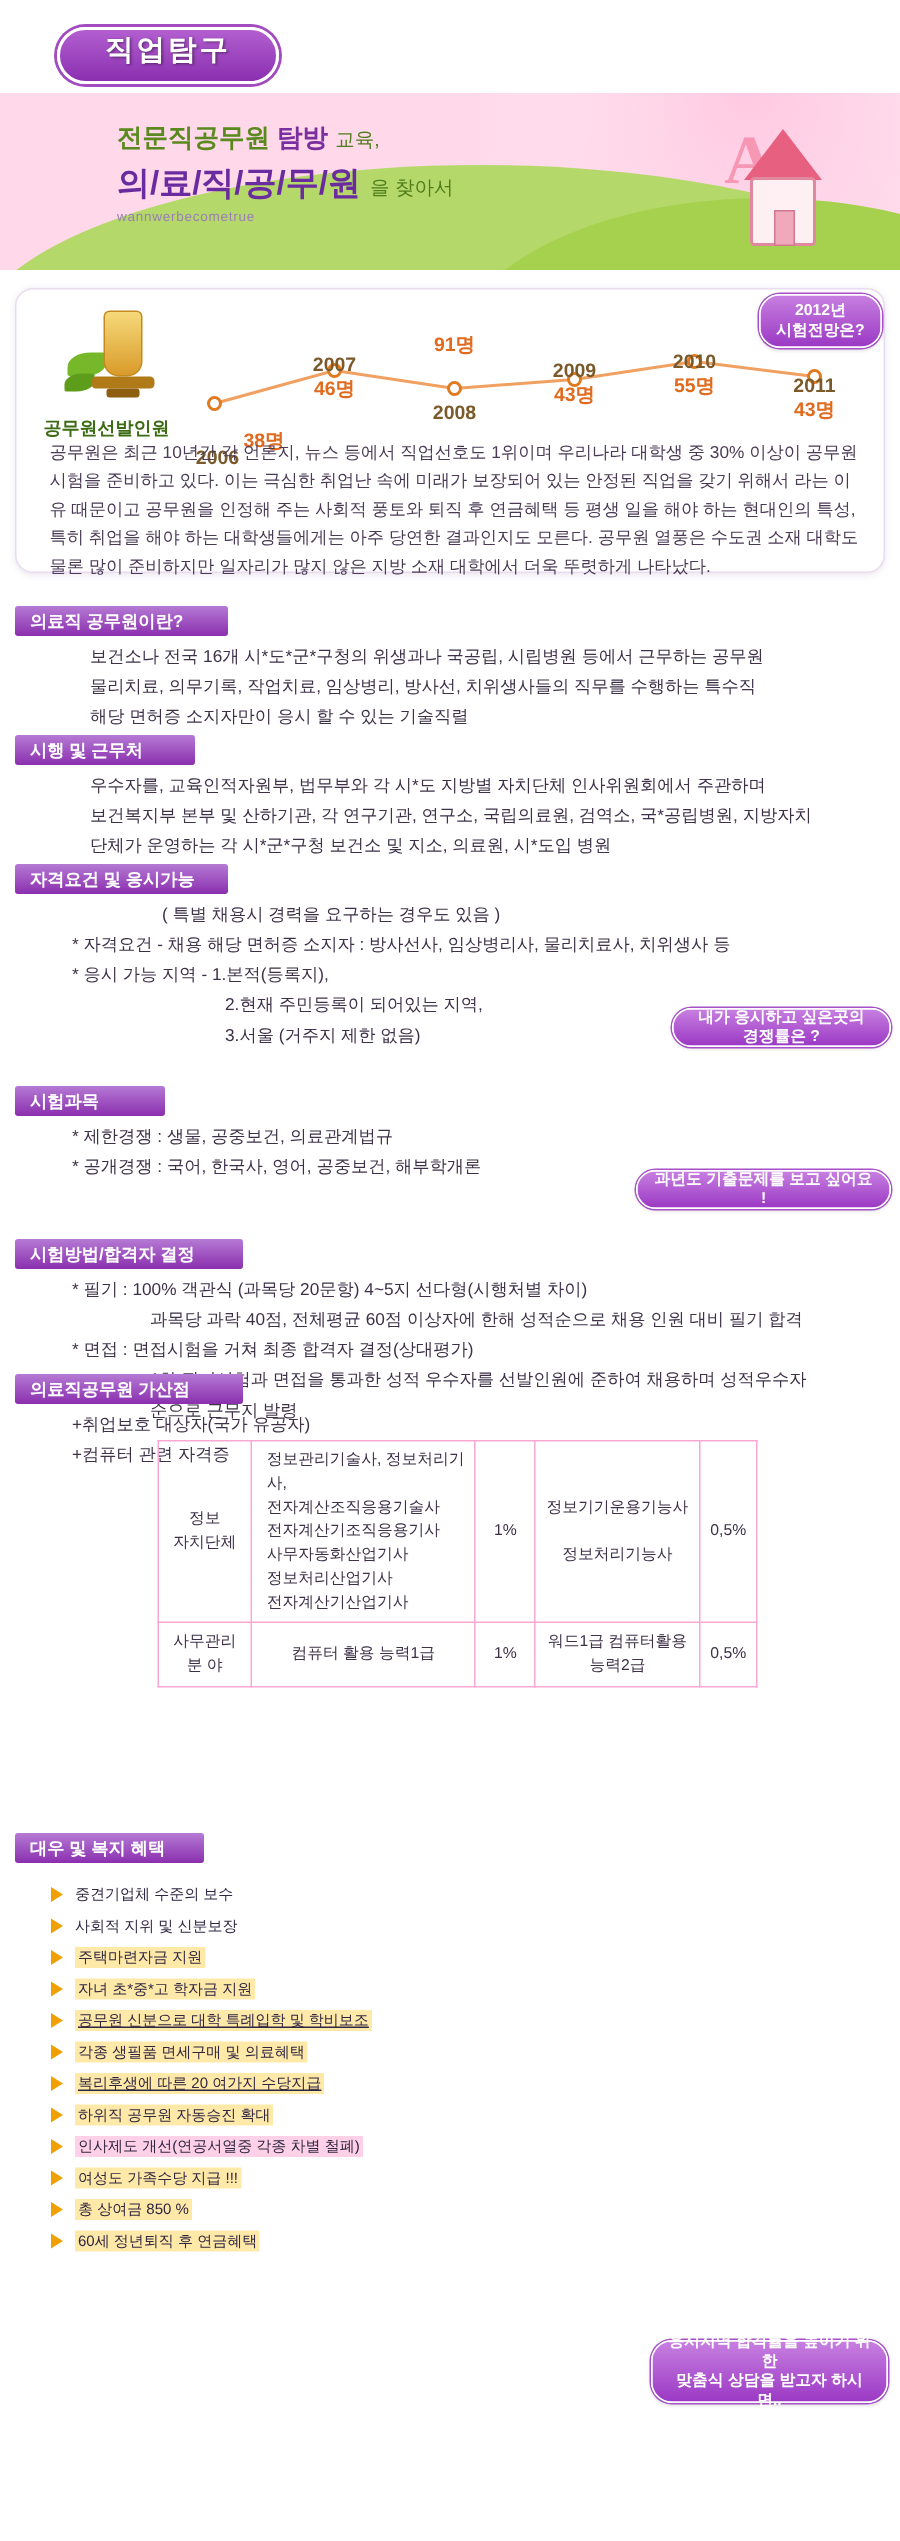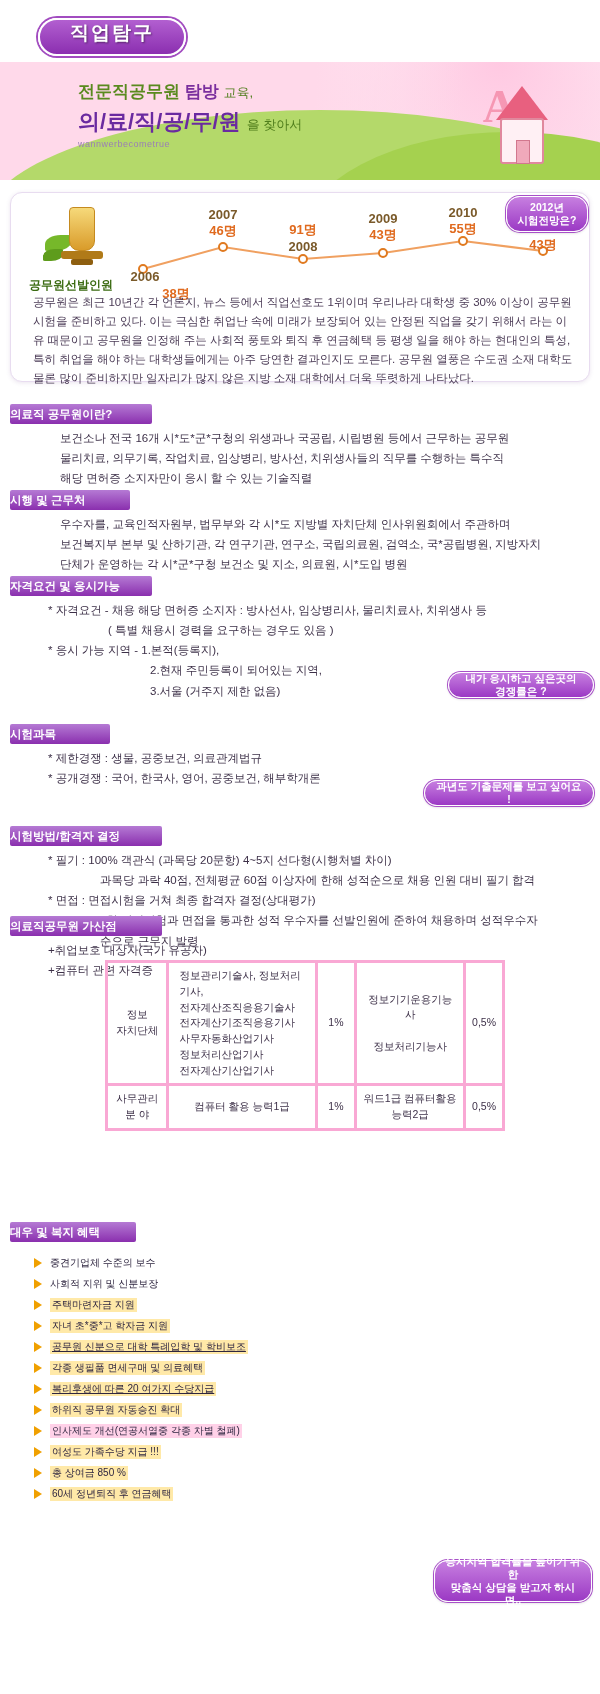--- a/index.html
+++ b/index.html
@@ -99,21 +99,21 @@
     position:absolute; left:2px; top:44px; width:20px; height:12px;
     background:#5e9c1c; border-radius:60% 10% 60% 10%;
   }
   .card-label {
     position:absolute; left:18px; top:84px; font-size:12px; font-weight:bold; color:#3b6b12;
   }
 
   .tl { position:absolute; left:120px; top:14px; width:440px; height:80px; }
   .tl svg { position:absolute; left:0; top:0; }
   .tl-pt { position:absolute; text-align:center; }
-  .tl-year { font-size:13px; color:#7a5a2a; font-weight:bold; }
+  .tl-year { font-size:13px; color:#7a5a2a; font-weight:bold;margin-top:28px; }
   .tl-count { font-size:13px; color:#e06a1e; font-weight:bold; }
 
   .card-body {
     position:absolute; left:22px; top:100px; width:540px;
     font-size:11.5px; line-height:1.65; color:#4a3a55;
   }
 
   .bubble {
     position:absolute; border-radius:14px;
     background:linear-gradient(#c77fe0,#9b39c4);
@@ -130,38 +130,38 @@
   .bubble .mini {
     position:absolute; right:6px; bottom:4px; width:12px; height:12px;
   }
 
   
   .sec-head {
     position:absolute; left:10px; height:20px; width:120px;
     background:linear-gradient(#b57ad4,#8a2fae);
     border-radius:2px;
     color:#ffffff; font-size:11.5px; font-weight:bold;
-    display:flex; align-items:center; 
+    display:flex; align-items:center; padding-left:10px;
   }
   .sec-head.w140 { width:142px; }
   .sec-head.w150 { width:152px; }
 
   .sec-body {
     position:absolute; left:60px; width:520px;
     font-size:11.5px; line-height:1.75; color:#3d3048;
   }
   .sec-body.indent { left:48px; }
 
   
   .tbl {
     position:absolute; left:105px; top:960px; width:400px;
     border-collapse:collapse; font-size:10.5px; color:#3d3048;
   }
   .tbl td {
-    border:3px solid #f9a8d4; padding:5px 6px; text-align:center; vertical-align:middle;
+    border:1px solid #f9a8d4; padding:5px 6px; text-align:center; vertical-align:middle;
     line-height:1.5;
   }
   .tbl td.left { text-align:left; padding-left:10px; }
 
   
   .ben { position:absolute; left:34px; top:1252px; width:420px; }
   .ben-row { display:flex; align-items:center; height:21px; font-size:10px; color:#2f2640; }
   .ben-row .arrow {
     width:0; height:0; margin-right:8px;
     border-top:5px solid transparent; border-bottom:5px solid transparent;
@@ -280,22 +280,22 @@
 <div class="sec-body" style="top:514px;">
   <div>우수자를, 교육인적자원부, 법무부와 각 시*도 지방별 자치단체 인사위원회에서 주관하며</div>
   <div>보건복지부 본부 및 산하기관, 각 연구기관, 연구소, 국립의료원, 검역소, 국*공립병원, 지방자치</div>
   <div>단체가 운영하는 각 시*군*구청 보건소 및 지소, 의료원, 시*도입 병원</div>
 </div>
 
 <div class="sec-head w140" style="top:576px;">
   <span>자격요건 및 응시가능</span>
 </div>
 <div class="sec-body indent" style="top:600px;">
+  <div style="padding-left:60px">( 특별 채용시 경력을 요구하는 경우도 있음 )</div>
   <div>* 자격요건 - 채용 해당 면허증 소지자 : 방사선사, 임상병리사, 물리치료사, 치위생사 등</div>
-  <div style="padding-left:60px">( 특별 채용시 경력을 요구하는 경우도 있음 )</div>
   <div>* 응시 가능 지역 - 1.본적(등록지),</div>
   <div style="padding-left:102px">2.현재 주민등록이 되어있는 지역,</div>
   <div style="padding-left:102px">3.서울 (거주지 제한 없음)</div>
 </div>
 
 <div class="bubble b2">
   <span>내가 응시하고 싶은곳의 경쟁률은 ?</span>
 </div>
 
 <div class="sec-head" style="top:724px; width:100px;">

